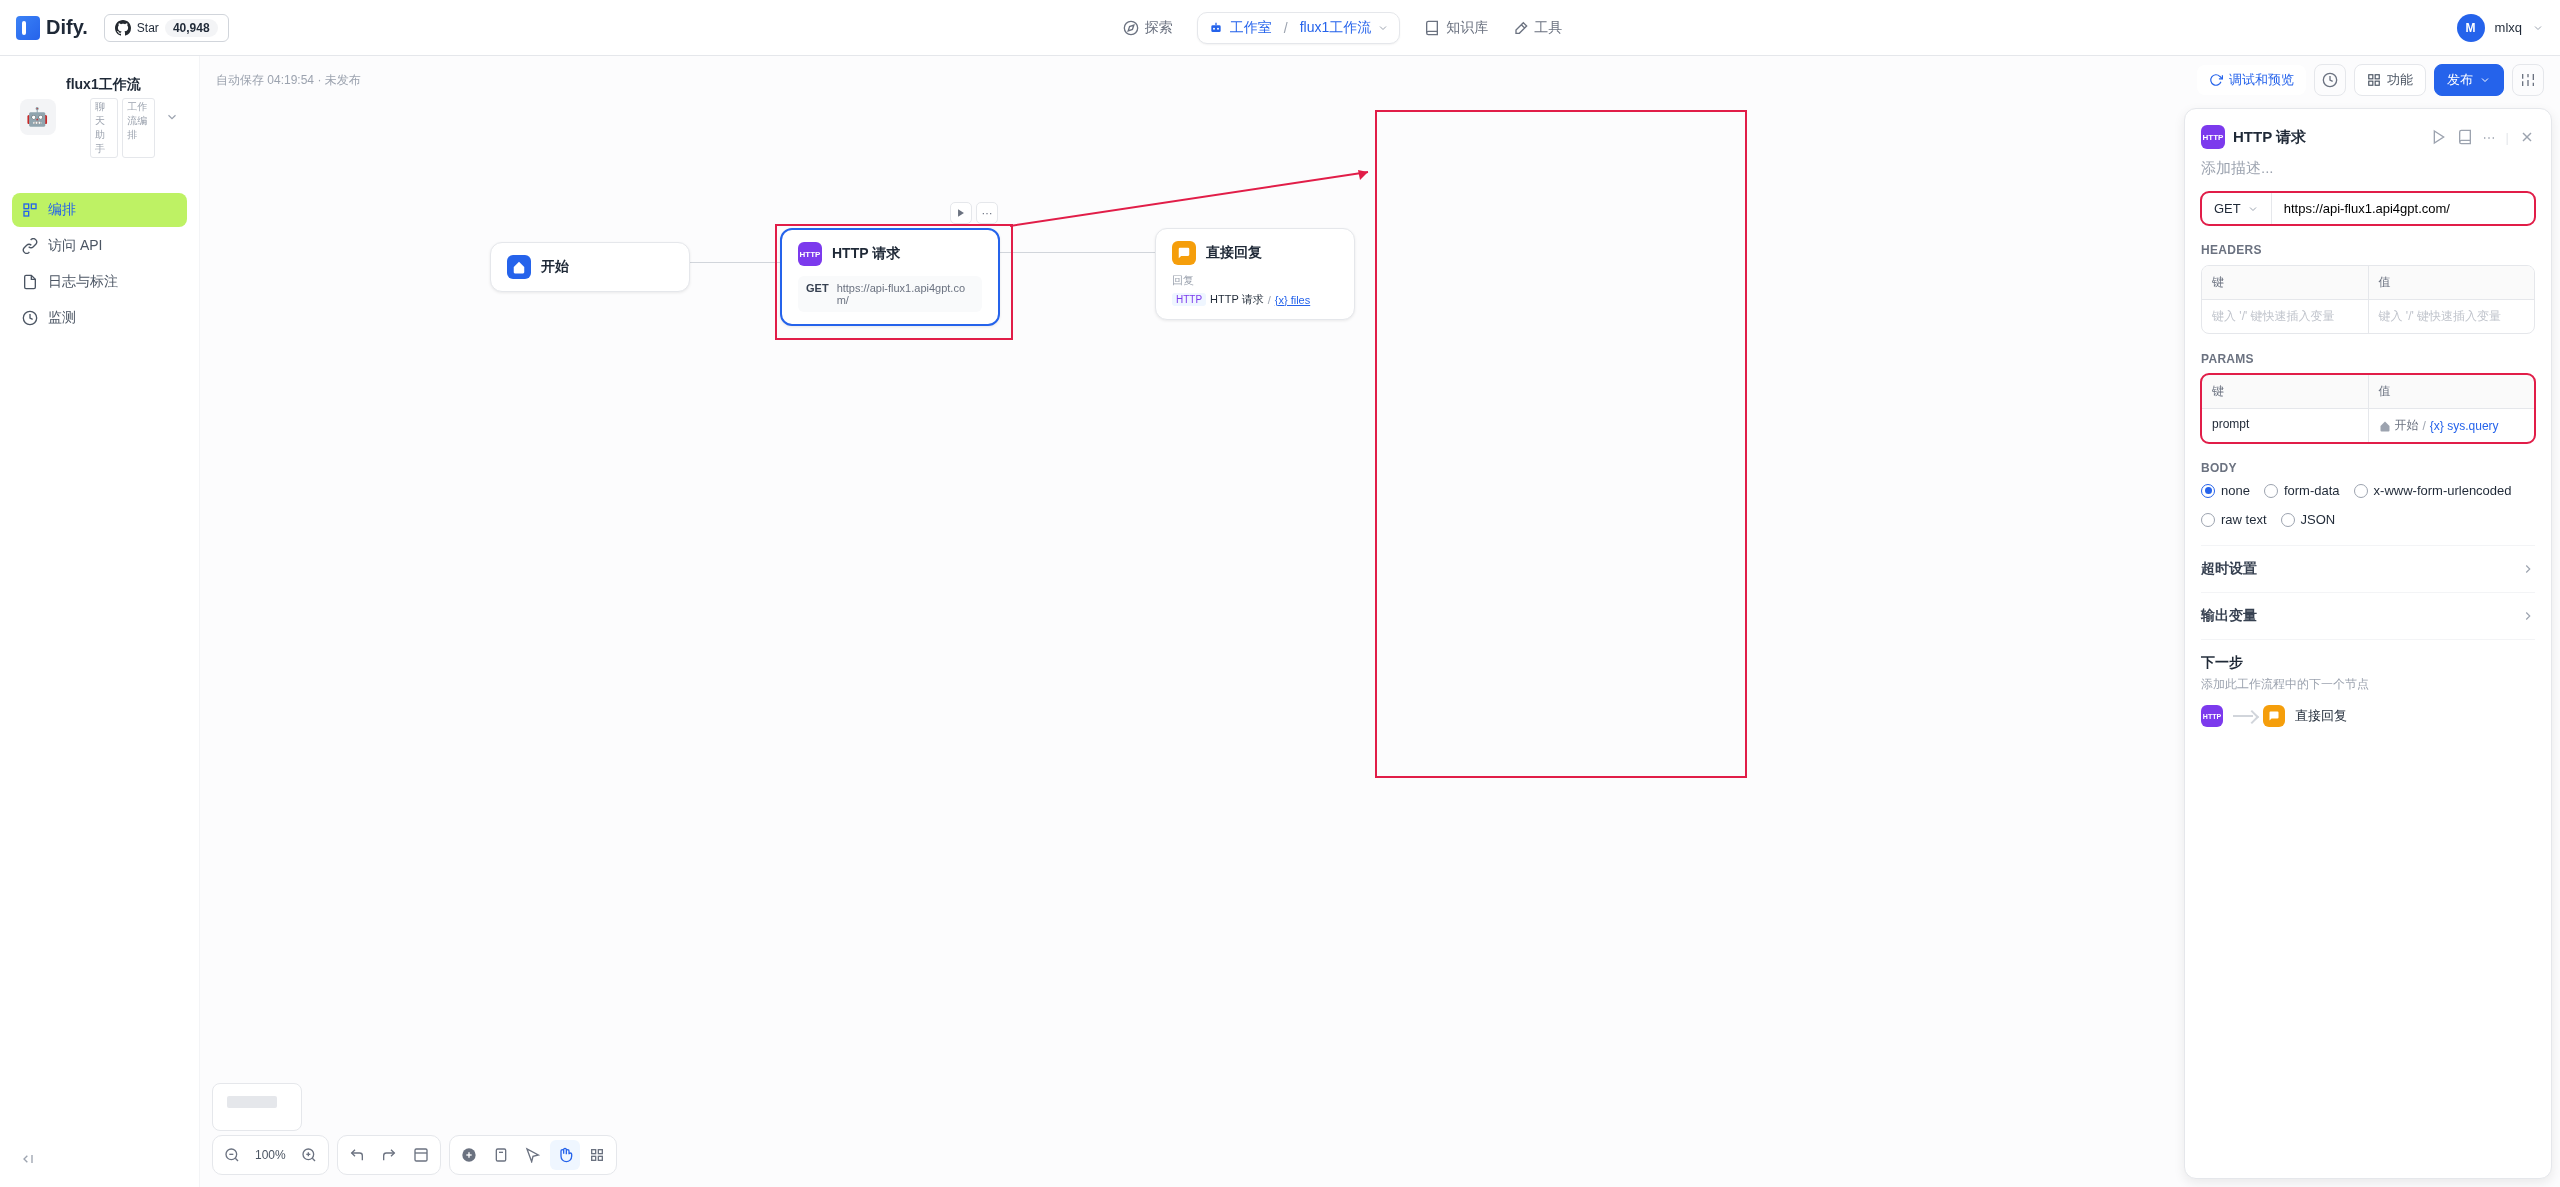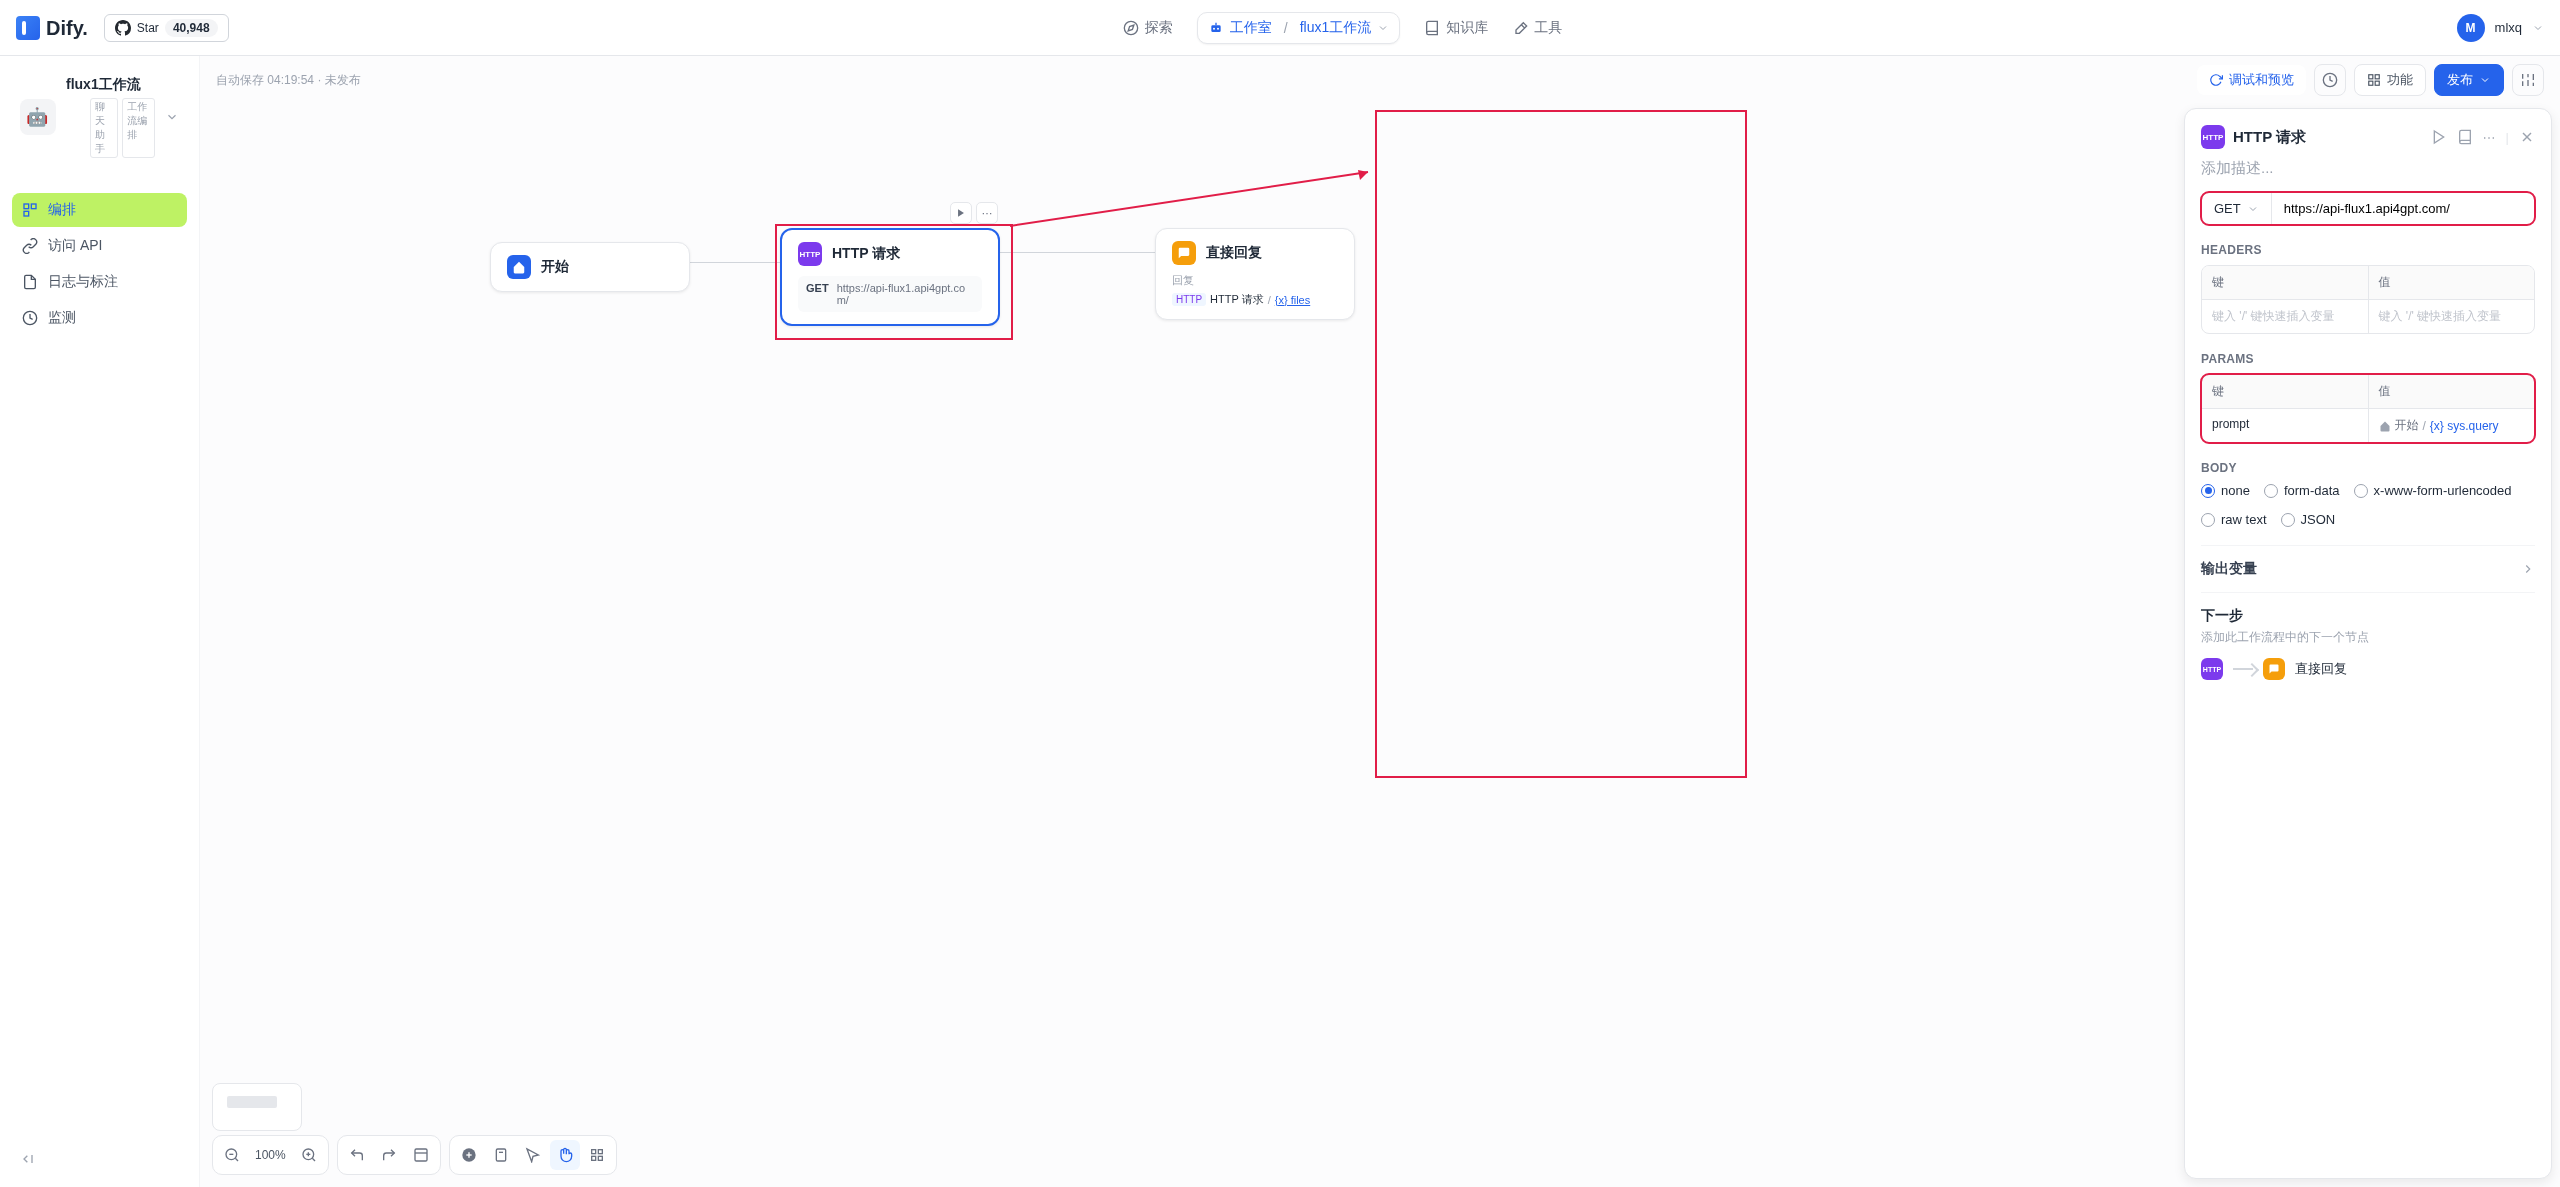--- a/index.html
+++ b/index.html
@@ -1,21 +1,21 @@
 <!DOCTYPE html>
 <html><head>
   <meta charset="utf-8">
   <style>
     * { margin: 0; padding: 0; box-sizing: border-box; }
     body { font-family: -apple-system, BlinkMacSystemFont, "Segoe UI", sans-serif; font-size: 13px; color: #1f2937; background: #fff; overflow: hidden; }
     
     
     .top-nav { height: 56px; border-bottom: 1px solid #e5e7eb; display: flex; align-items: center; padding: 0 16px; justify-content: space-between; }
     .nav-left { display: flex; align-items: center; gap: 16px; }
-    .logo { display: flex; align-items: flex-end; gap: 6px; font-size: 20px; font-weight: 700; color: #1f2937; }
+    .logo { display: flex; align-items: center; gap: 6px; font-size: 20px; font-weight: 700; color: #1f2937; }
     .logo-icon { width: 24px; height: 24px; background: linear-gradient(135deg, #3b82f6, #2563eb); border-radius: 4px; position: relative; }
     .logo-icon::after { content: ''; position: absolute; left: 6px; top: 5px; width: 4px; height: 14px; background: #fff; border-radius: 2px; }
     .github-badge { display: flex; align-items: center; gap: 6px; border: 1px solid #d1d5db; border-radius: 6px; padding: 4px 10px; font-size: 12px; }
     .github-count { background: #f3f4f6; padding: 2px 8px; border-radius: 10px; font-weight: 600; }
     .nav-center { display: flex; align-items: center; gap: 24px; }
     .nav-item { display: flex; align-items: center; gap: 6px; color: #6b7280; cursor: pointer; font-size: 14px; }
     .nav-item.active-wrap { background: #fff; border: 1px solid #e5e7eb; border-radius: 10px; padding: 6px 10px; color: #2563eb; font-weight: 500; box-shadow: 0 1px 2px rgba(0,0,0,0.05); }
     .breadcrumb-sep { color: #9ca3af; margin: 0 6px; }
     .nav-right { display: flex; align-items: center; gap: 10px; }
     .avatar { width: 28px; height: 28px; border-radius: 50%; background: #2563eb; color: #fff; display: flex; align-items: center; justify-content: center; font-weight: 600; font-size: 12px; }
@@ -500,20 +500,26 @@
             <span class="radio"></span>
             <span>raw text</span>
           </label>
         <label class="radio-opt">
             <span class="radio"></span>
             <span>JSON</span>
           </label>
       </div>
 
       <div class="collapse-row">
+        <span>超时设置</span>
+        <svg width="14" height="14" viewBox="0 0 24 24" fill="none" stroke="#9ca3af" stroke-width="2">
+            <polyline points="9 18 15 12 9 6"></polyline>
+          </svg>
+      </div>
+      <div class="collapse-row">
         <span>输出变量</span>
         <svg width="14" height="14" viewBox="0 0 24 24" fill="none" stroke="#9ca3af" stroke-width="2">
             <polyline points="9 18 15 12 9 6"></polyline>
           </svg>
       </div>
 
       <div class="next-section">
         <div class="next-title">下一步</div>
         <div class="next-desc">添加此工作流程中的下一个节点</div>
         <div class="next-node">

